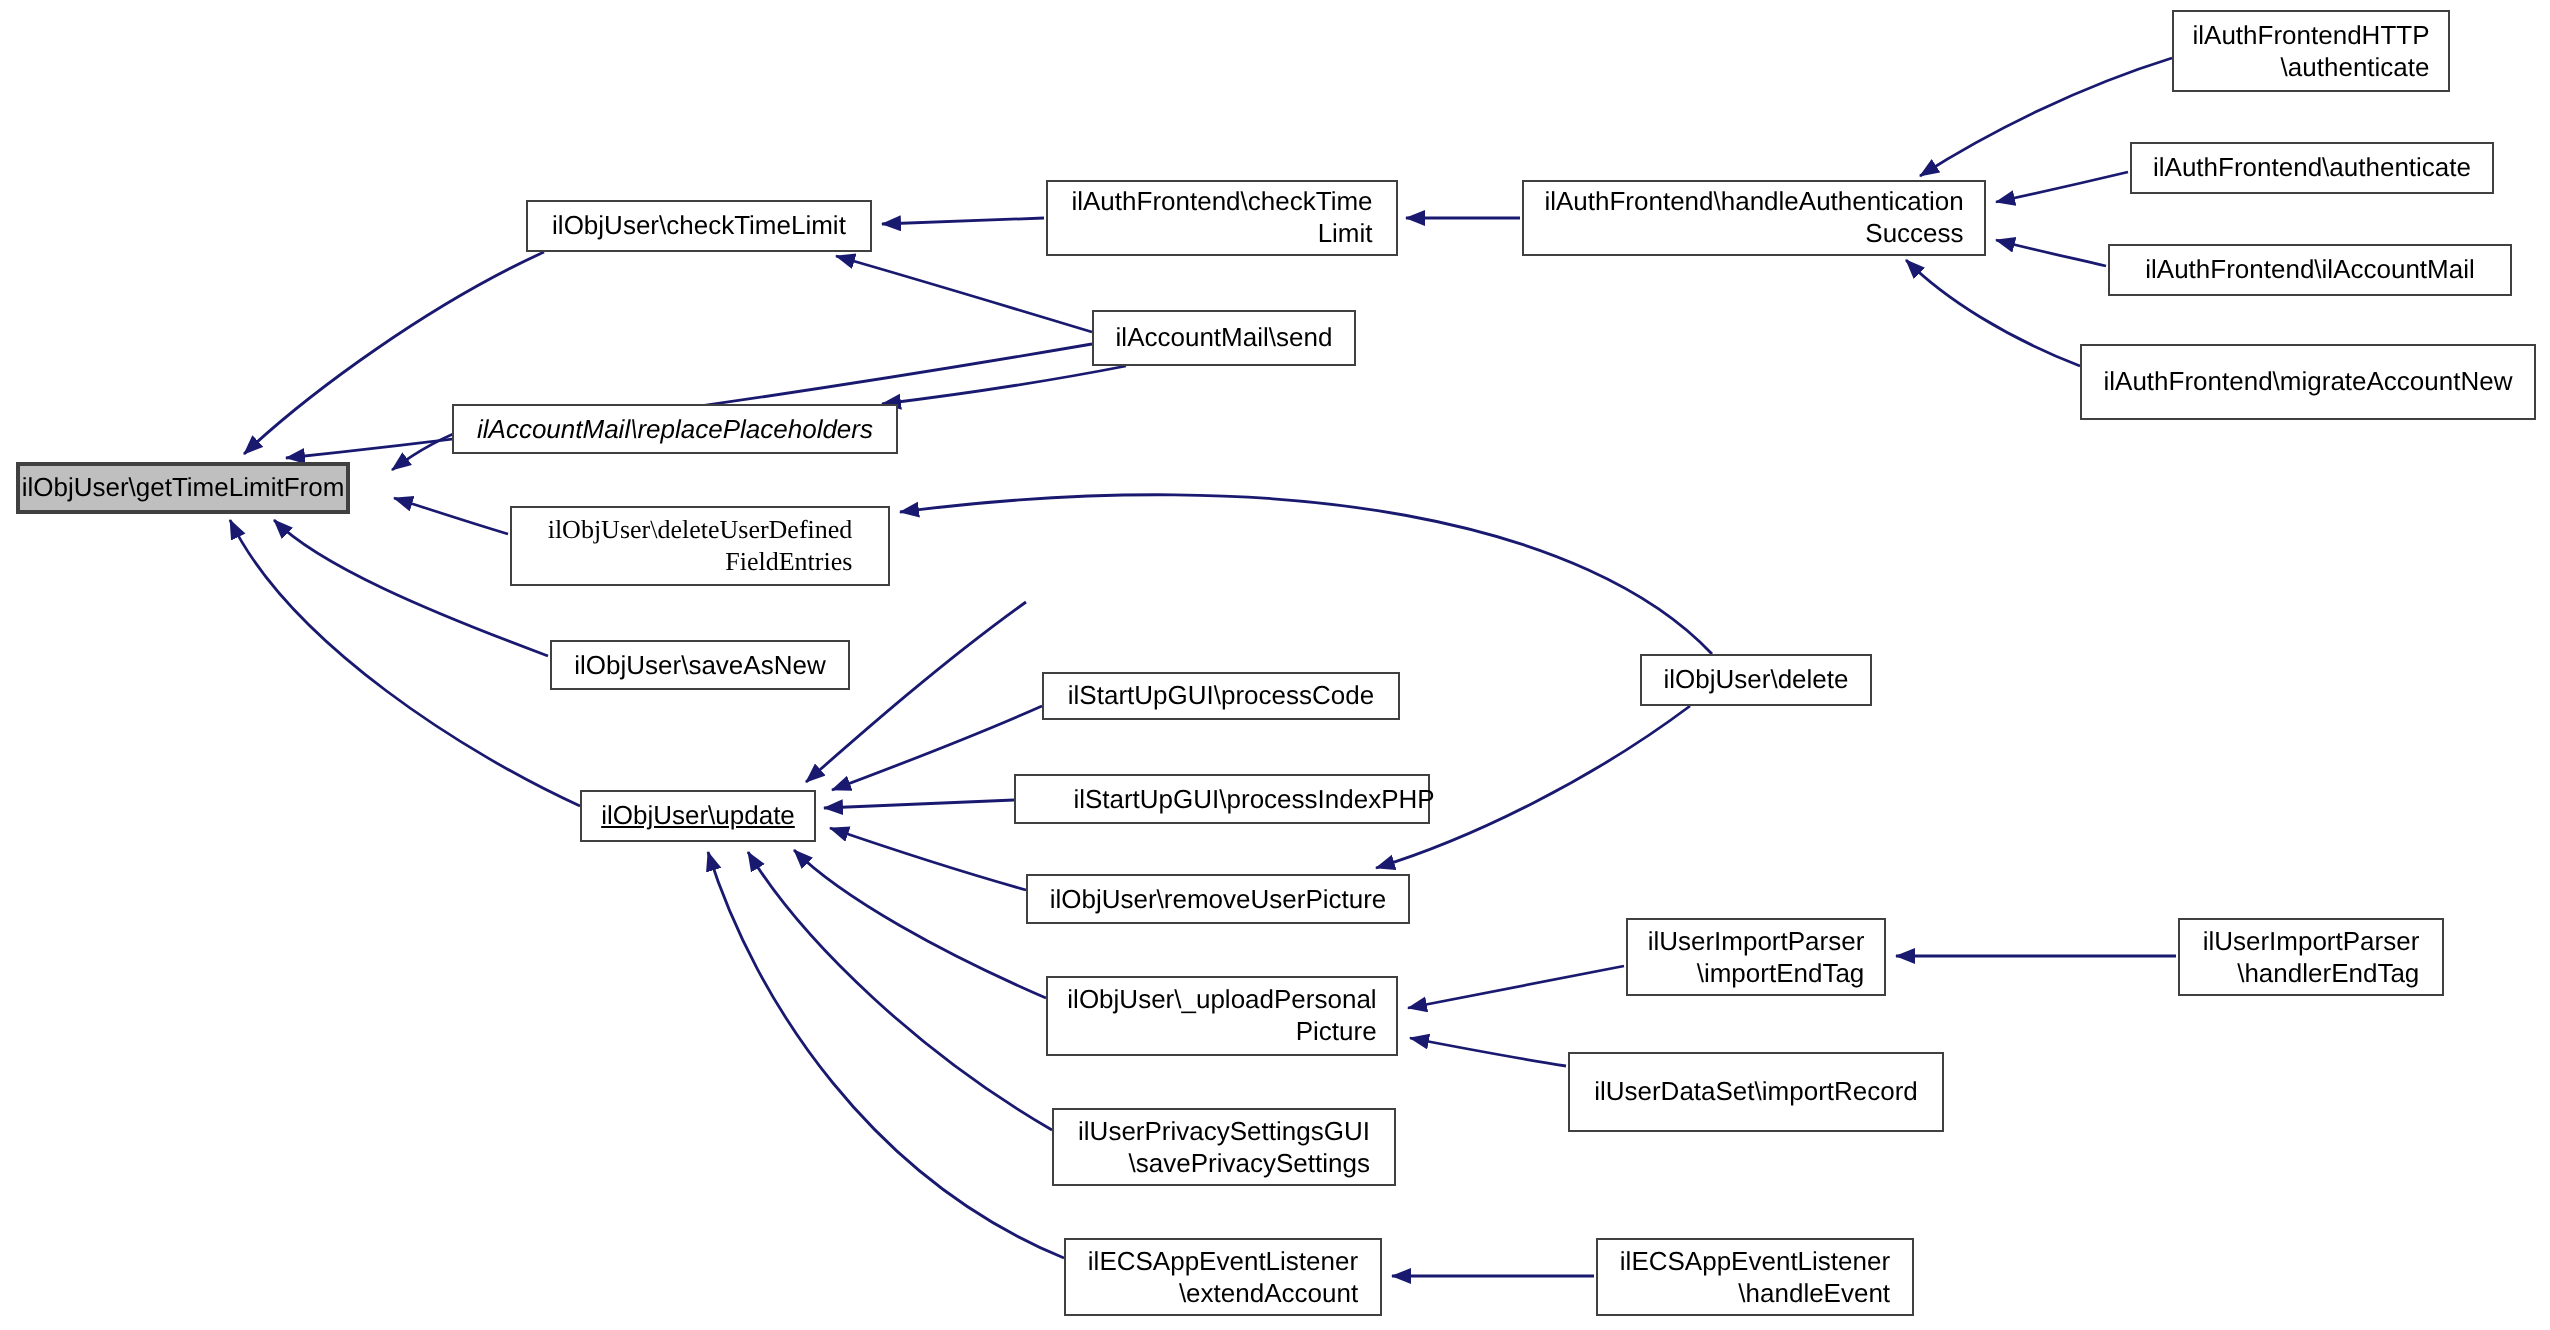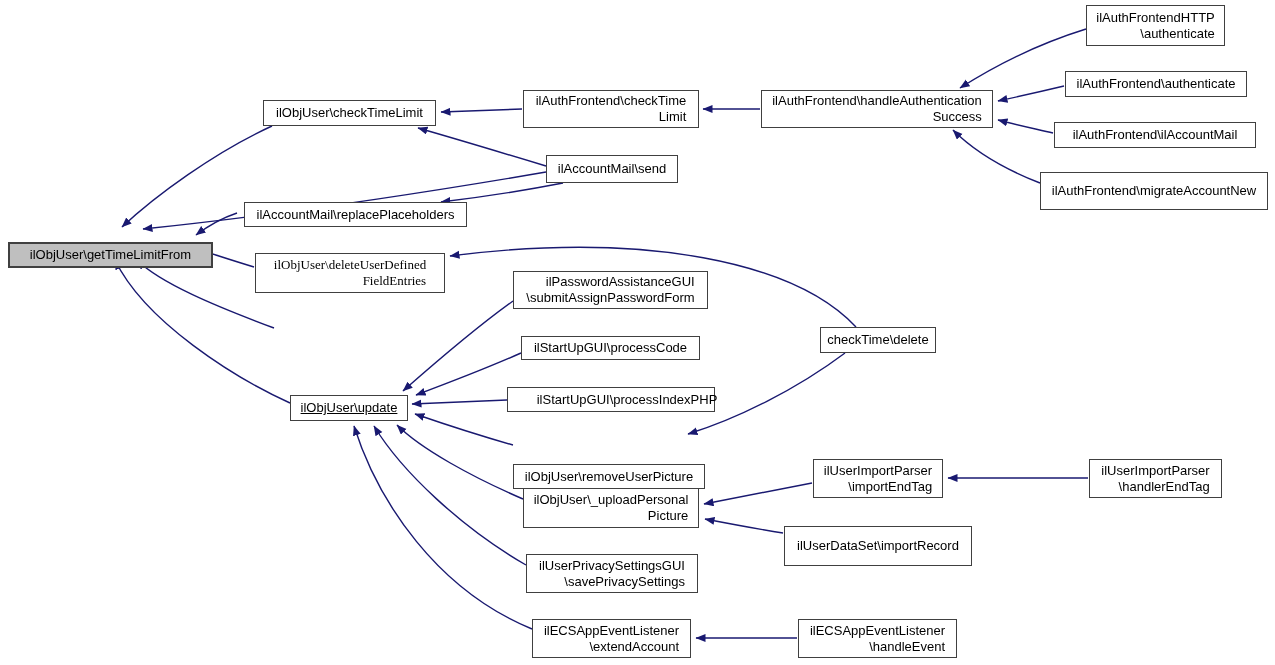--- a/index.html
+++ b/index.html
@@ -88,42 +88,41 @@
         <path class="edge" d="M523,499 C472,477 421,449 397,425" marker-end="url(#arrowhead)"></path>
         <path class="edge" d="M526,565 C462,528 402,472 374,426" marker-end="url(#arrowhead)"></path>
         <path class="edge" d="M532,629 C437,590 378,502 354,426" marker-end="url(#arrowhead)"></path>
         <path class="edge" d="M812,483 C777,490 741,497 704,504" marker-end="url(#arrowhead)"></path>
         <path class="edge" d="M783,533 C757,529 731,524 705,519" marker-end="url(#arrowhead)"></path>
         <path class="edge" d="M1088,478 L948,478" marker-end="url(#arrowhead)"></path>
         <path class="edge" d="M797,638 L696,638" marker-end="url(#arrowhead)"></path>
       </g>
   </svg>
   <div id="node-layer">
-      <div class="node hl" style="left: 8px; top: 231px; width: 205px; height: 26px; margin-top: 11px;">ilObjUser\getTimeLimitFrom</div>
+      <div class="node hl" style="left: 8px; top: 231px; width: 167px; height: 26px;">ilObjUser\getTimeLimitFrom</div>
       <div class="node" style="left: 263px; top: 100px; width: 173px; height: 26px;">ilObjUser\checkTimeLimit</div>
       <div class="node" style="left: 523px; top: 90px; width: 176px; height: 38px;">ilAuthFrontend\checkTime
 Limit</div>
       <div class="node" style="left: 761px; top: 90px; width: 232px; height: 38px;">ilAuthFrontend\handleAuthentication
 Success</div>
       <div class="node" style="left: 1086px; top: 5px; width: 139px; height: 41px;">ilAuthFrontendHTTP
 \authenticate</div>
       <div class="node" style="left: 1065px; top: 71px; width: 182px; height: 26px;">ilAuthFrontend\authenticate</div>
       <div class="node" style="left: 1054px; top: 122px; width: 202px; height: 26px;">ilAuthFrontend\ilAccountMail</div>
       <div class="node" style="left: 1040px; top: 172px; width: 228px; height: 38px;">ilAuthFrontend\migrateAccountNew</div>
       <div class="node" style="left: 546px; top: 155px; width: 132px; height: 28px;">ilAccountMail\send</div>
-      <div class="node" style="left: 244px; top: 202px; width: 223px; height: 25px;">ilAccountMail\replacePlaceholders</div>
+      <div class="node" style="left: 226px; top: 202px; width: 223px; height: 25px; font-style: italic;">ilAccountMail\replacePlaceholders</div>
       <div class="node" style="left: 255px; top: 253px; width: 190px; height: 40px; font-family: Liberation Serif, serif;">ilObjUser\deleteUserDefined
 FieldEntries</div>
+      <div class="node" style="left: 275px; top: 320px; width: 150px; height: 25px;">ilObjUser\saveAsNew</div>
       <div class="node" style="left: 290px; top: 395px; width: 118px; height: 26px; text-decoration: underline;">ilObjUser\update</div>
-      <div class="node" style="left: 513px; top: 271px; width: 195px; height: 38px;">ilPasswordAssistanceGUI
-\submitAssignPasswordForm</div>
       <div class="node" style="left: 521px; top: 336px; width: 179px; height: 24px;">ilStartUpGUI\processCode</div>
       <div class="node" style="left: 507px; top: 387px; width: 208px; height: 25px; padding-left: 32px;">ilStartUpGUI\processIndexPHP</div>
-      <div class="node" style="left: 820px; top: 327px; width: 116px; height: 26px;">checkTime\delete</div>
-      <div class="node" style="left: 513px; top: 437px; width: 192px; height: 25px; margin-top: 27px;">ilObjUser\removeUserPicture</div>
+      <div class="node" style="left: 820px; top: 327px; width: 116px; height: 26px;">ilObjUser\delete</div>
+      <div class="node" style="left: 513px; top: 437px; width: 192px; height: 25px;">ilObjUser\removeUserPicture</div>
       <div class="node" style="left: 523px; top: 488px; width: 176px; height: 40px;">ilObjUser\_uploadPersonal
 Picture</div>
       <div class="node" style="left: 813px; top: 459px; width: 130px; height: 39px;">ilUserImportParser
 \importEndTag</div>
       <div class="node" style="left: 1089px; top: 459px; width: 133px; height: 39px;">ilUserImportParser
 \handlerEndTag</div>
       <div class="node" style="left: 784px; top: 526px; width: 188px; height: 40px;">ilUserDataSet\importRecord</div>
       <div class="node" style="left: 526px; top: 554px; width: 172px; height: 39px;">ilUserPrivacySettingsGUI
 \savePrivacySettings</div>
       <div class="node" style="left: 532px; top: 619px; width: 159px; height: 39px;">ilECSAppEventListener

